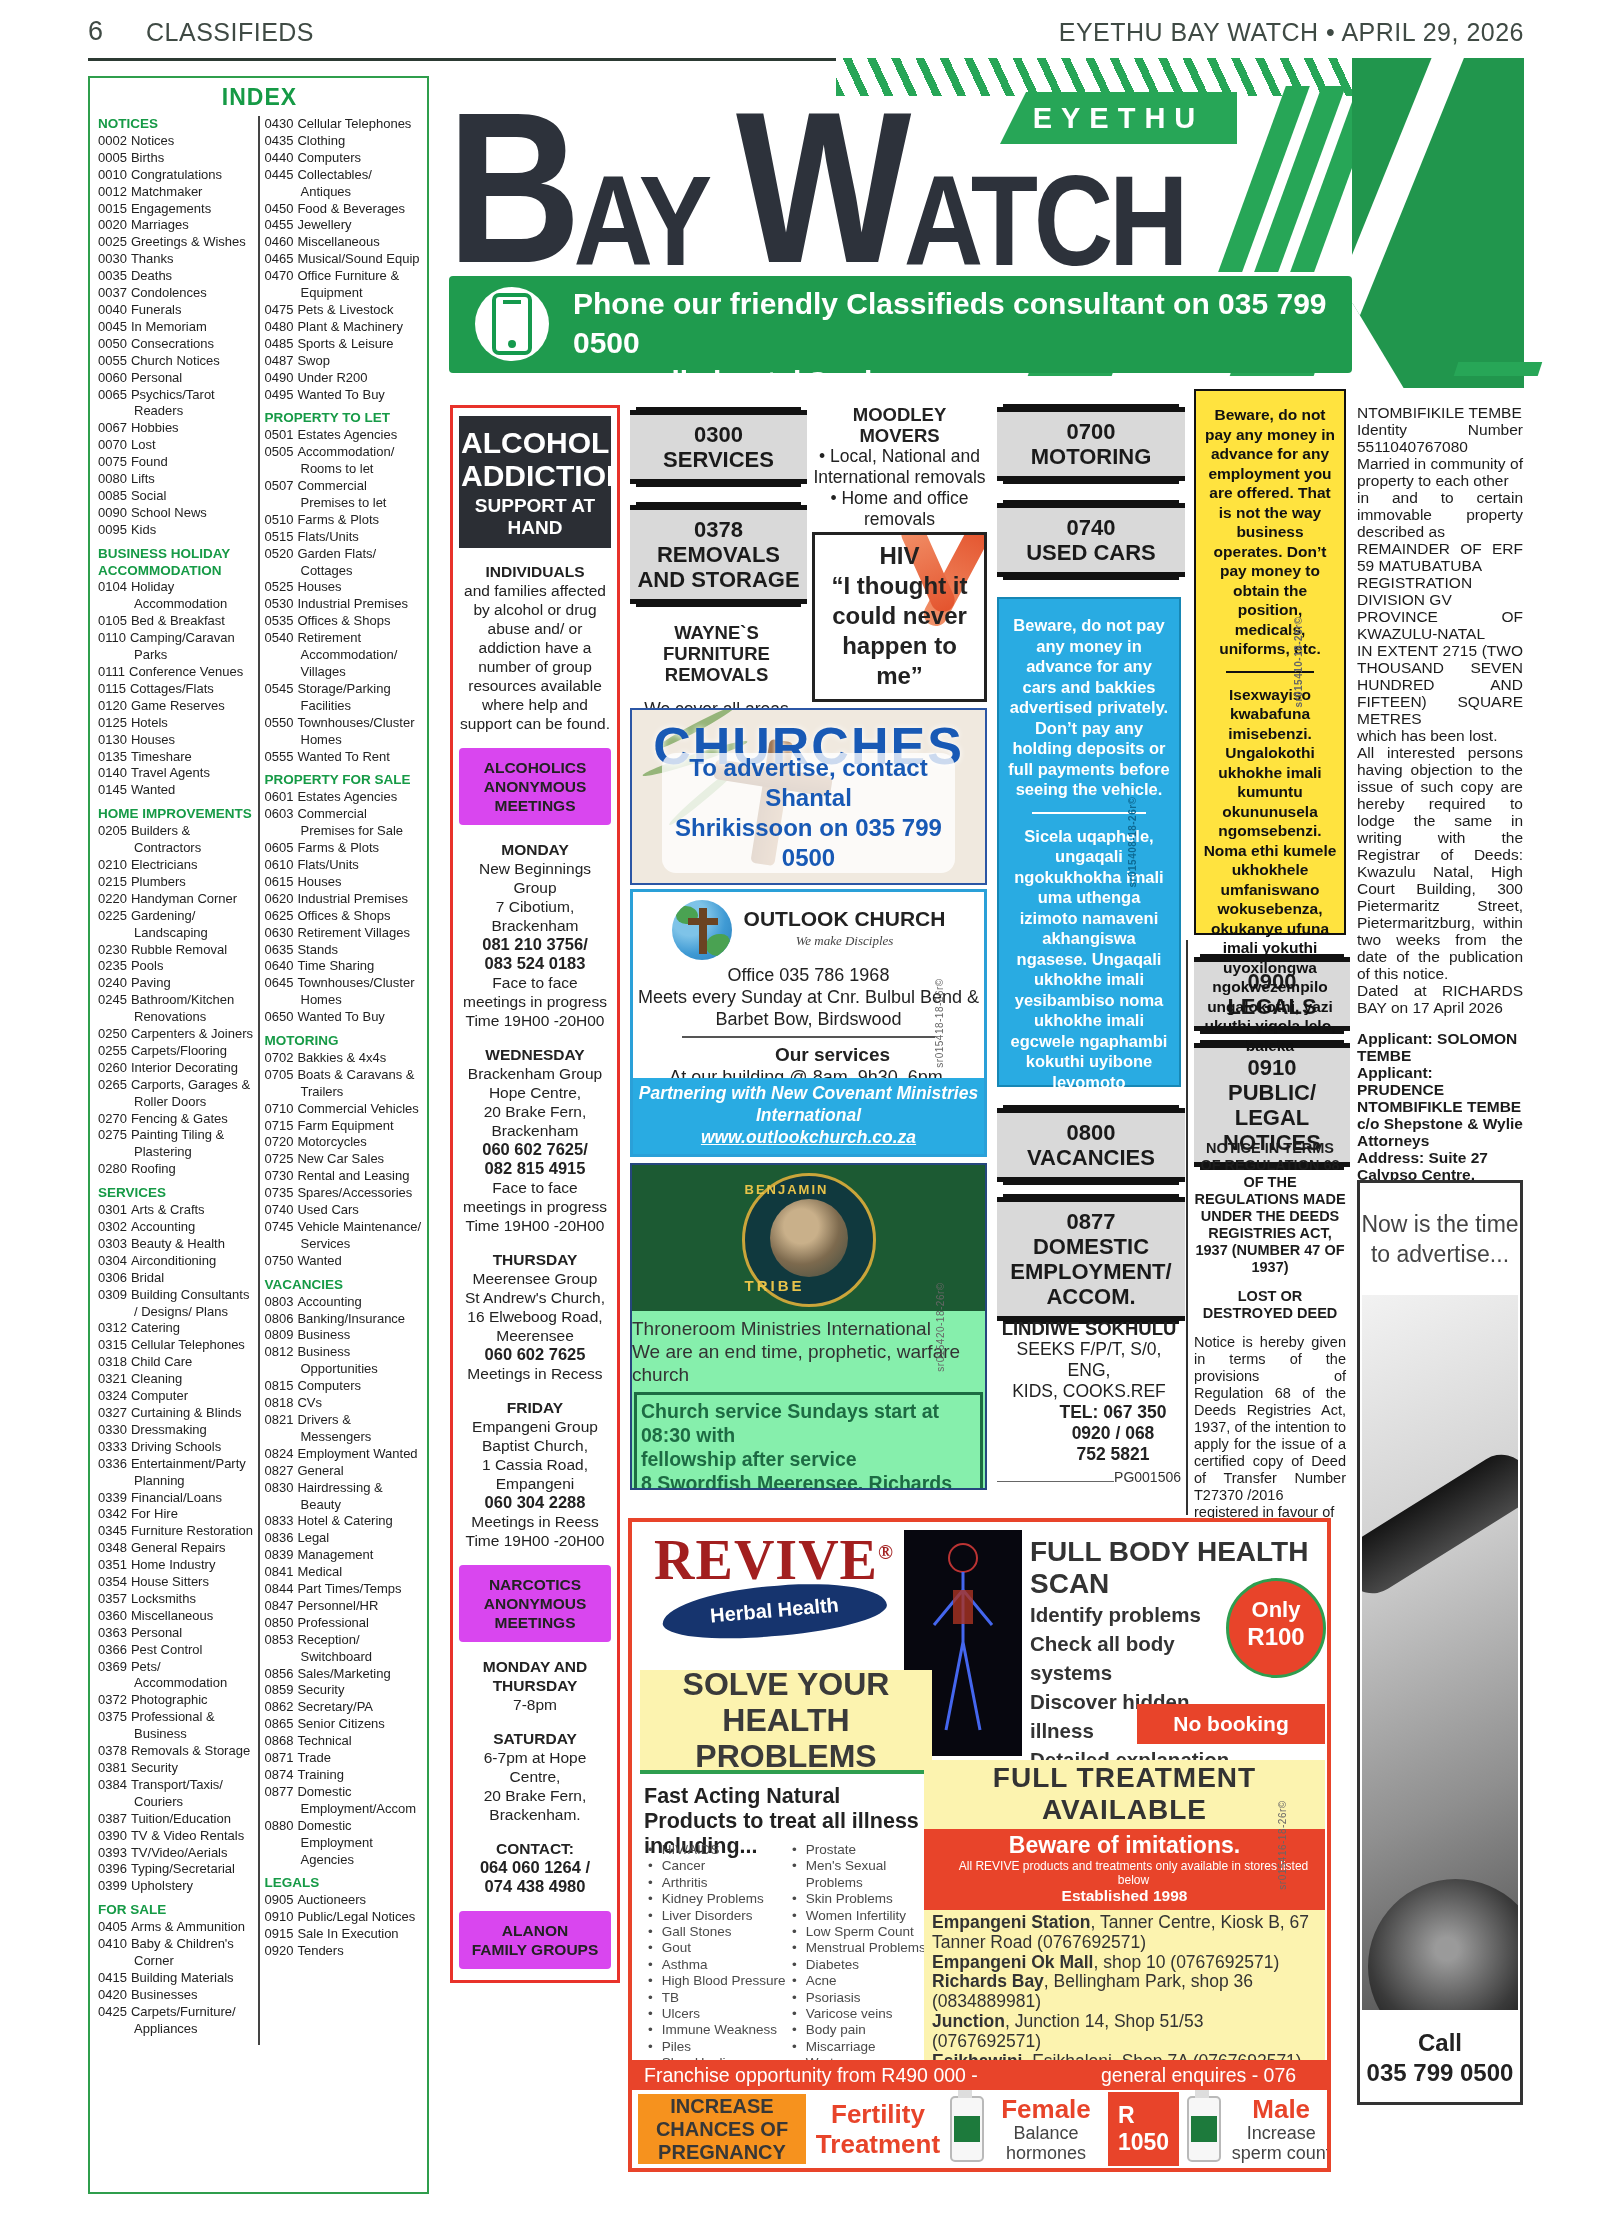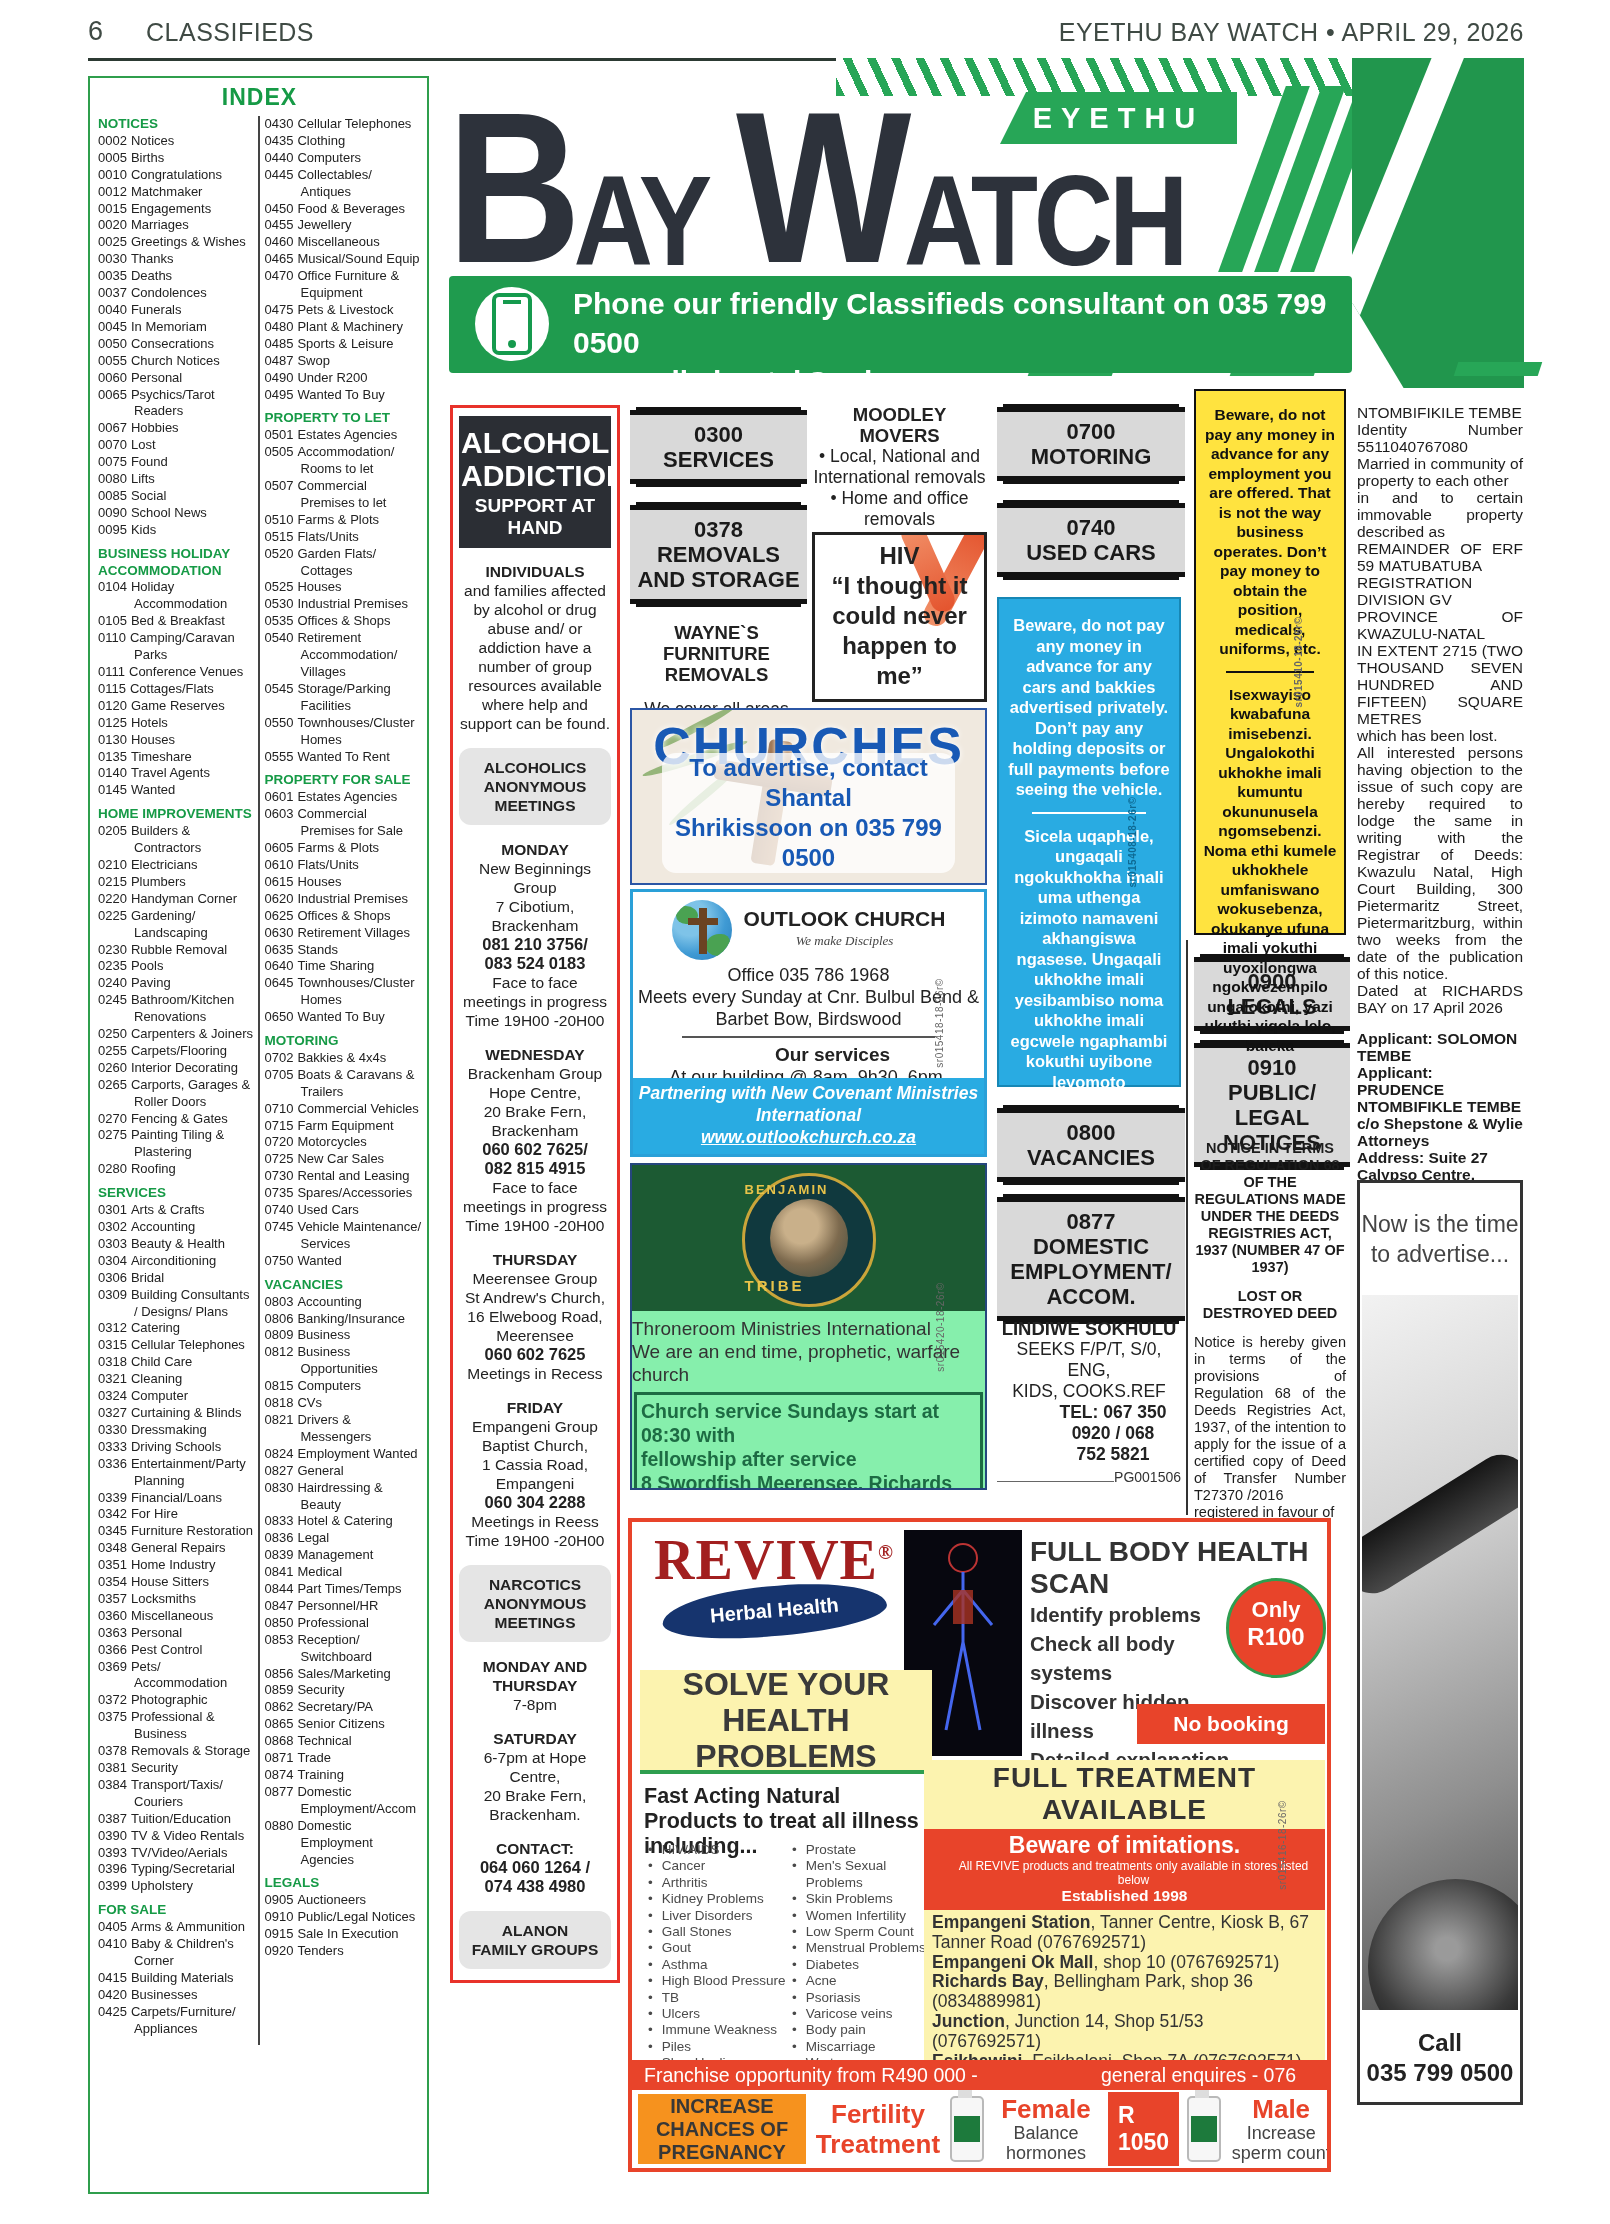--- a/index.html
+++ b/index.html
@@ -70,21 +70,21 @@
   #alcohol{left:450px;top:405px;width:170px;height:1578px;border:3px solid #e8322a;
         box-sizing:border-box;padding:8px 6px;text-align:center;overflow:hidden;background:#fff;}
   #alc-title{background:#2b2e34;color:#fff;padding:10px 2px 9px;}
   #alc-title .t1{font-size:30px;font-weight:800;line-height:33px;}
   #alc-title .t3{font-size:19px;font-weight:800;margin-top:3px;}
   #alc-segs{font-size:15.5px;line-height:19px;color:#222;}
   #alc-segs [data-kind="bold"]{font-weight:bold;margin-top:14px;}
   #alc-segs [data-kind="day"]{font-weight:bold;margin-top:15px;white-space:pre-line;}
   #alc-segs [data-kind="phone"]{font-weight:bold;font-size:16.5px;white-space:pre-line;}
   #alc-segs [data-kind="text"]{white-space:pre-line;}
-  #alc-segs [data-kind="badge"]{background:#e5e5e5;border-radius:12px;font-weight:bold;
+  #alc-segs [data-kind="badge"]{background:#d946ef;border-radius:4px;font-weight:bold;
         padding:10px 12px;margin:15px 0 2px;white-space:pre-line;}
   
   #hiv{left:812px;top:532px;width:175px;height:170px;border:3px solid #222;background:#fff;
         box-sizing:border-box;overflow:hidden;}
   #hiv .r1,#hiv .r2{position:absolute;border-radius:12px;}
   #hiv .r1{right:16px;top:-14px;width:24px;height:110px;transform:rotate(28deg);
         background:linear-gradient(#e4542e,#f2926a);}
   #hiv .r2{right:44px;top:-16px;width:24px;height:96px;transform:rotate(-24deg);
         background:linear-gradient(#f2926a,#e4542e);}
   #hiv .q{position:absolute;left:4px;right:4px;bottom:8px;font-weight:bold;font-size:24px;

